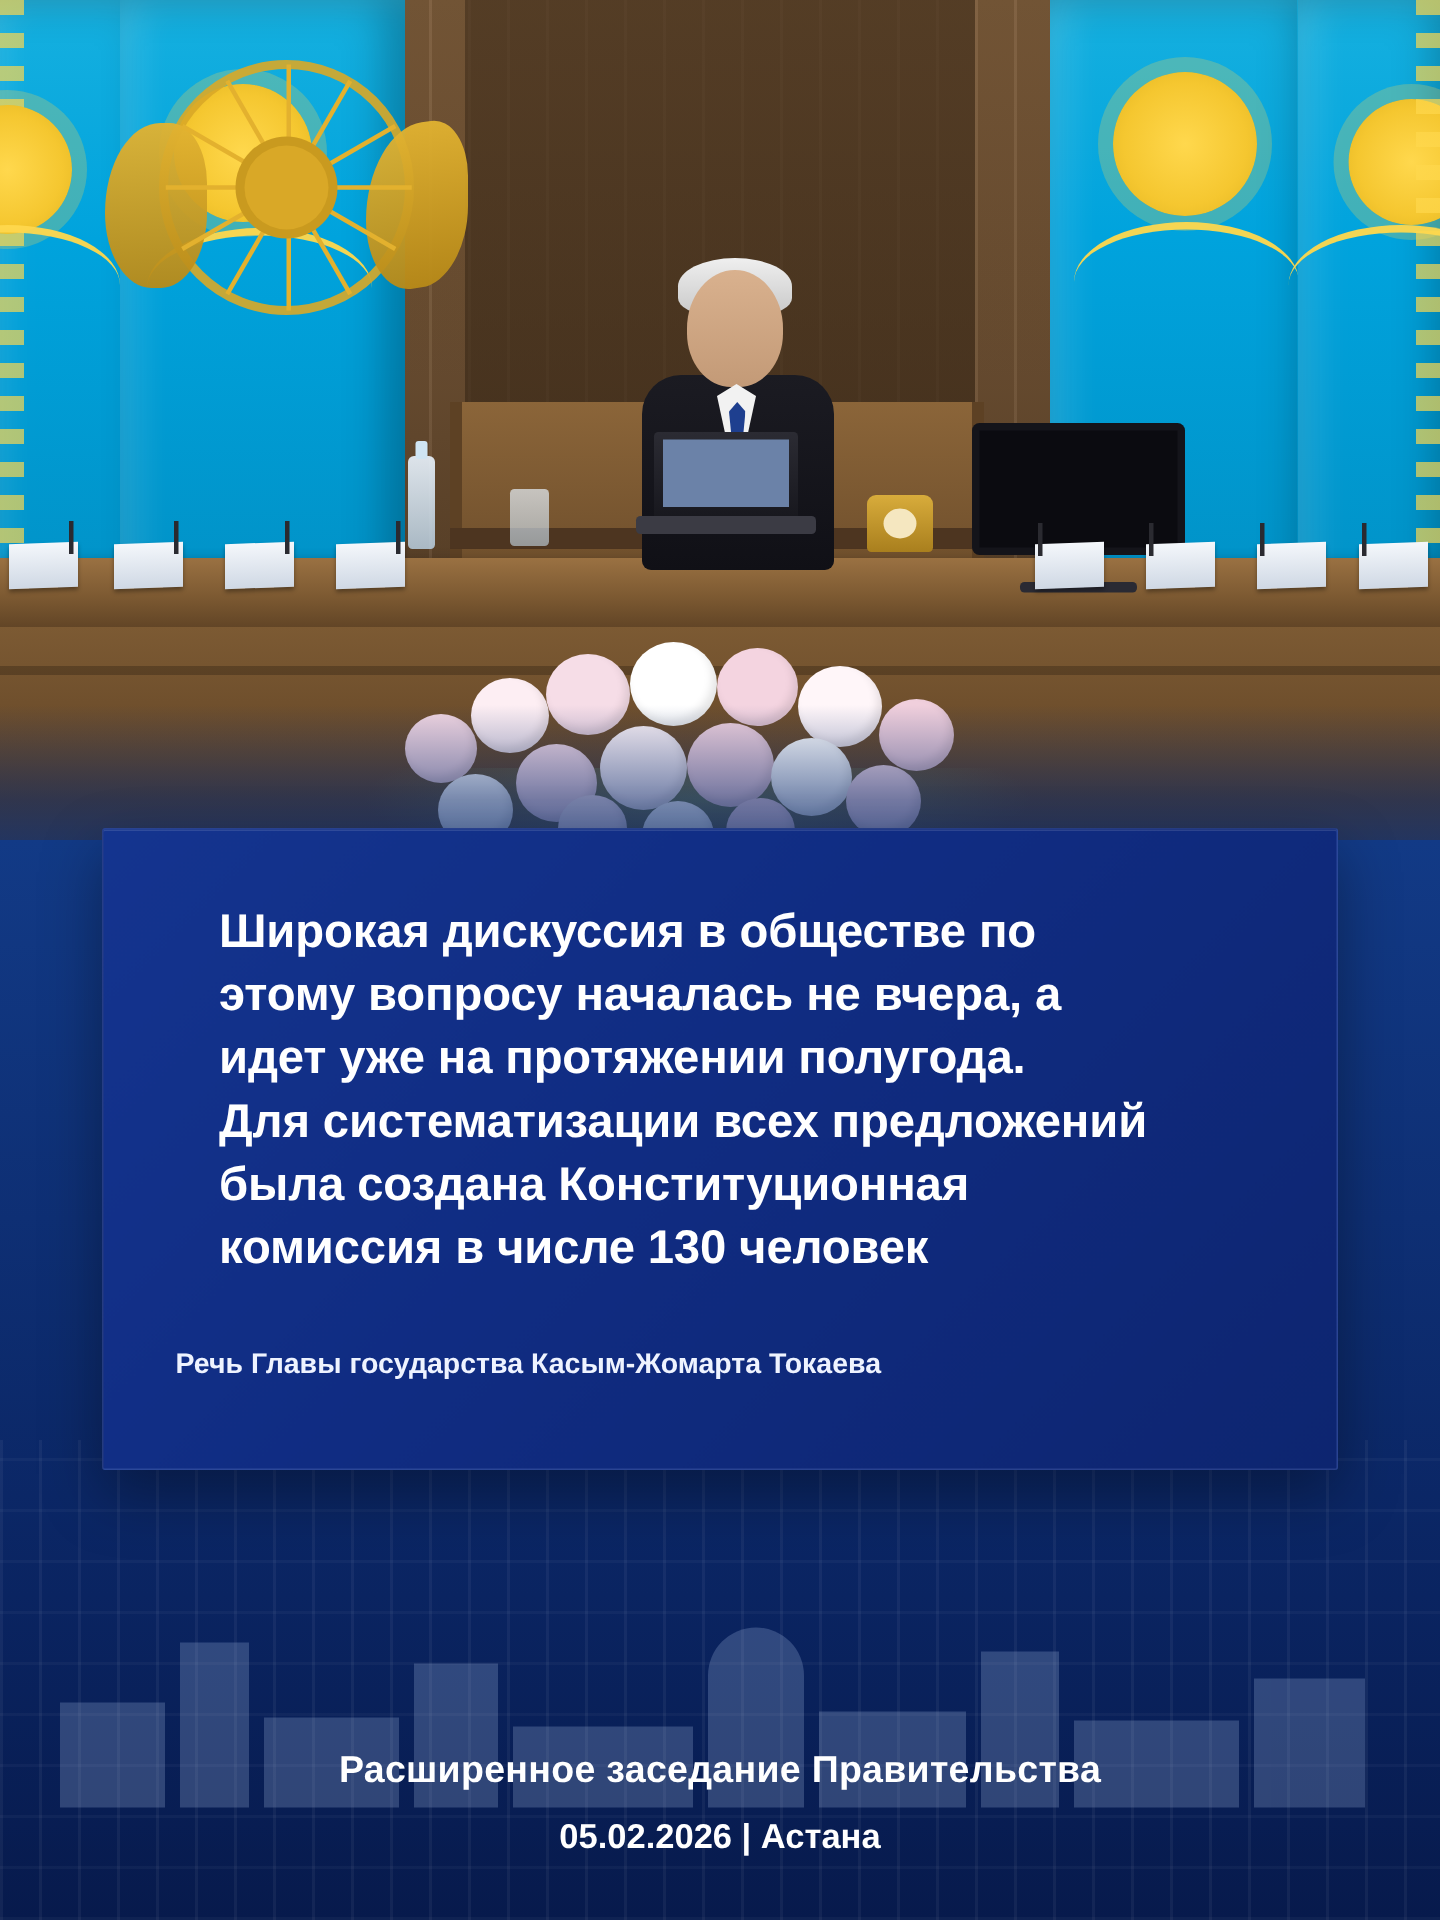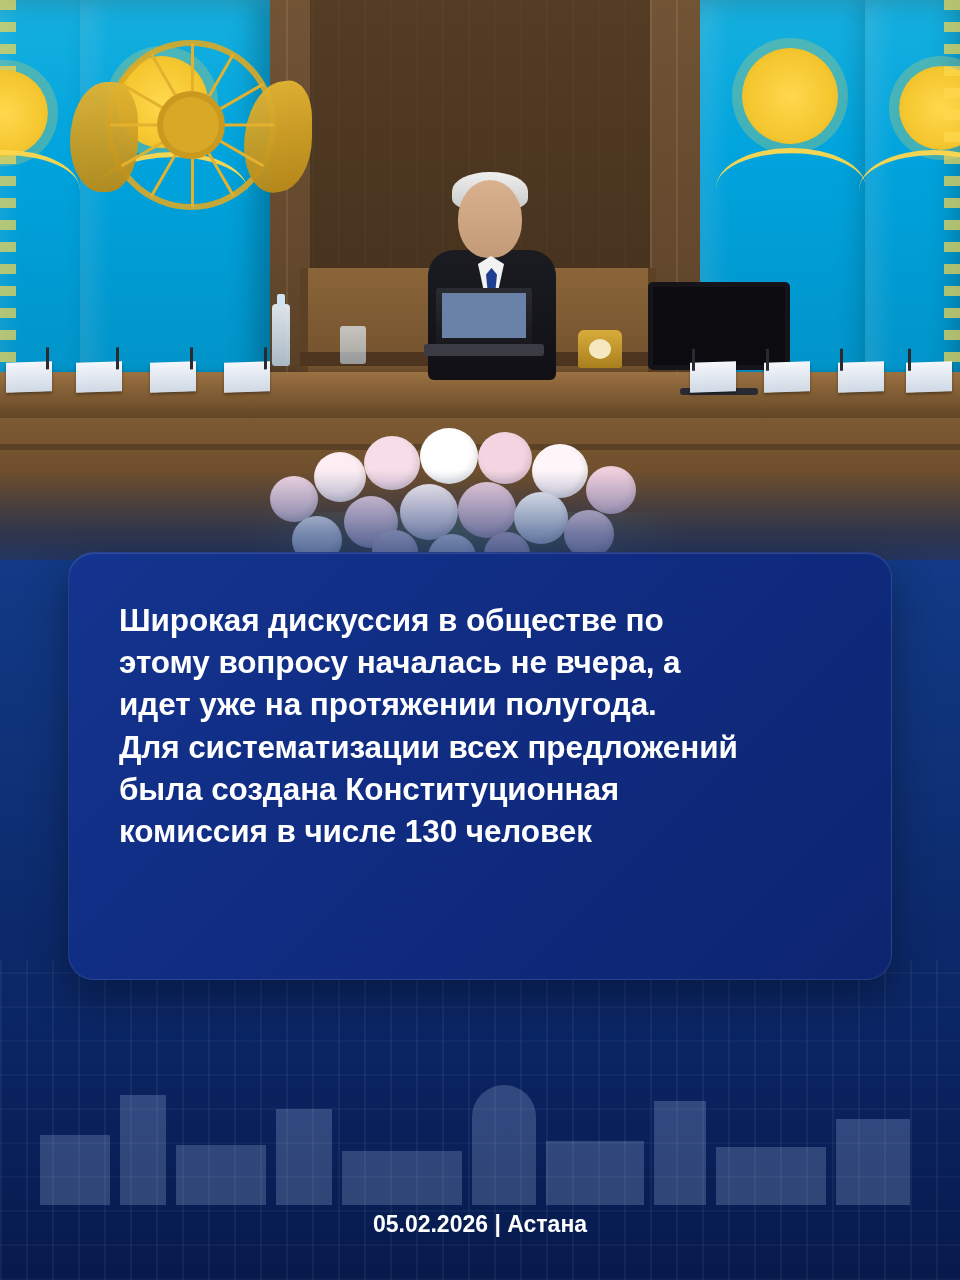--- a/index.html
+++ b/index.html
@@ -231,25 +231,25 @@
 
   
   .blend {
     position:absolute; left:0; top:470px; width:960px; height:140px;
     background:linear-gradient(180deg, rgba(12,44,110,0) 0%, rgba(12,44,110,.55) 45%, #123a86 100%);
   }
 
   
   .quote-card {
     position:absolute; left:68px; top:552px; width:824px; height:428px;
-    border-radius:26px;
+    border-radius:2px;
     background:linear-gradient(135deg,#14348f 0%,#102c82 45%,#0d2570 100%);
     box-shadow:0 16px 40px rgba(0,0,0,.35), inset 0 1px 0 rgba(255,255,255,.12);
     border:1px solid rgba(255,255,255,.10);
-    padding:46px 48px 0 50px;
+    padding:46px 48px 0 77px;
   }
   .quote-text {
     color:#ffffff;
     font-size:31.5px;
     line-height:1.34;
     font-weight:700;
     letter-spacing:-0.1px;
     white-space:pre-line;
   }
   .quote-attr {
@@ -408,19 +408,21 @@
     </div>
   </div>
 
   <div class="quote-card">
     <div class="quote-text">Широкая дискуссия в обществе по
 этому вопросу началась не вчера, а
 идет уже на протяжении полугода.
 Для систематизации всех предложений
 была создана Конституционная
 комиссия в числе 130 человек</div>
+    <div class="quote-attr">Речь Главы государства Касым-Жомарта Токаева</div>
   </div>
 
   <div class="footer">
+    <div class="line1">Расширенное заседание Правительства</div>
     <div class="line2">05.02.2026 | Астана</div>
   </div>
 
 </div>
 
 </body></html>

